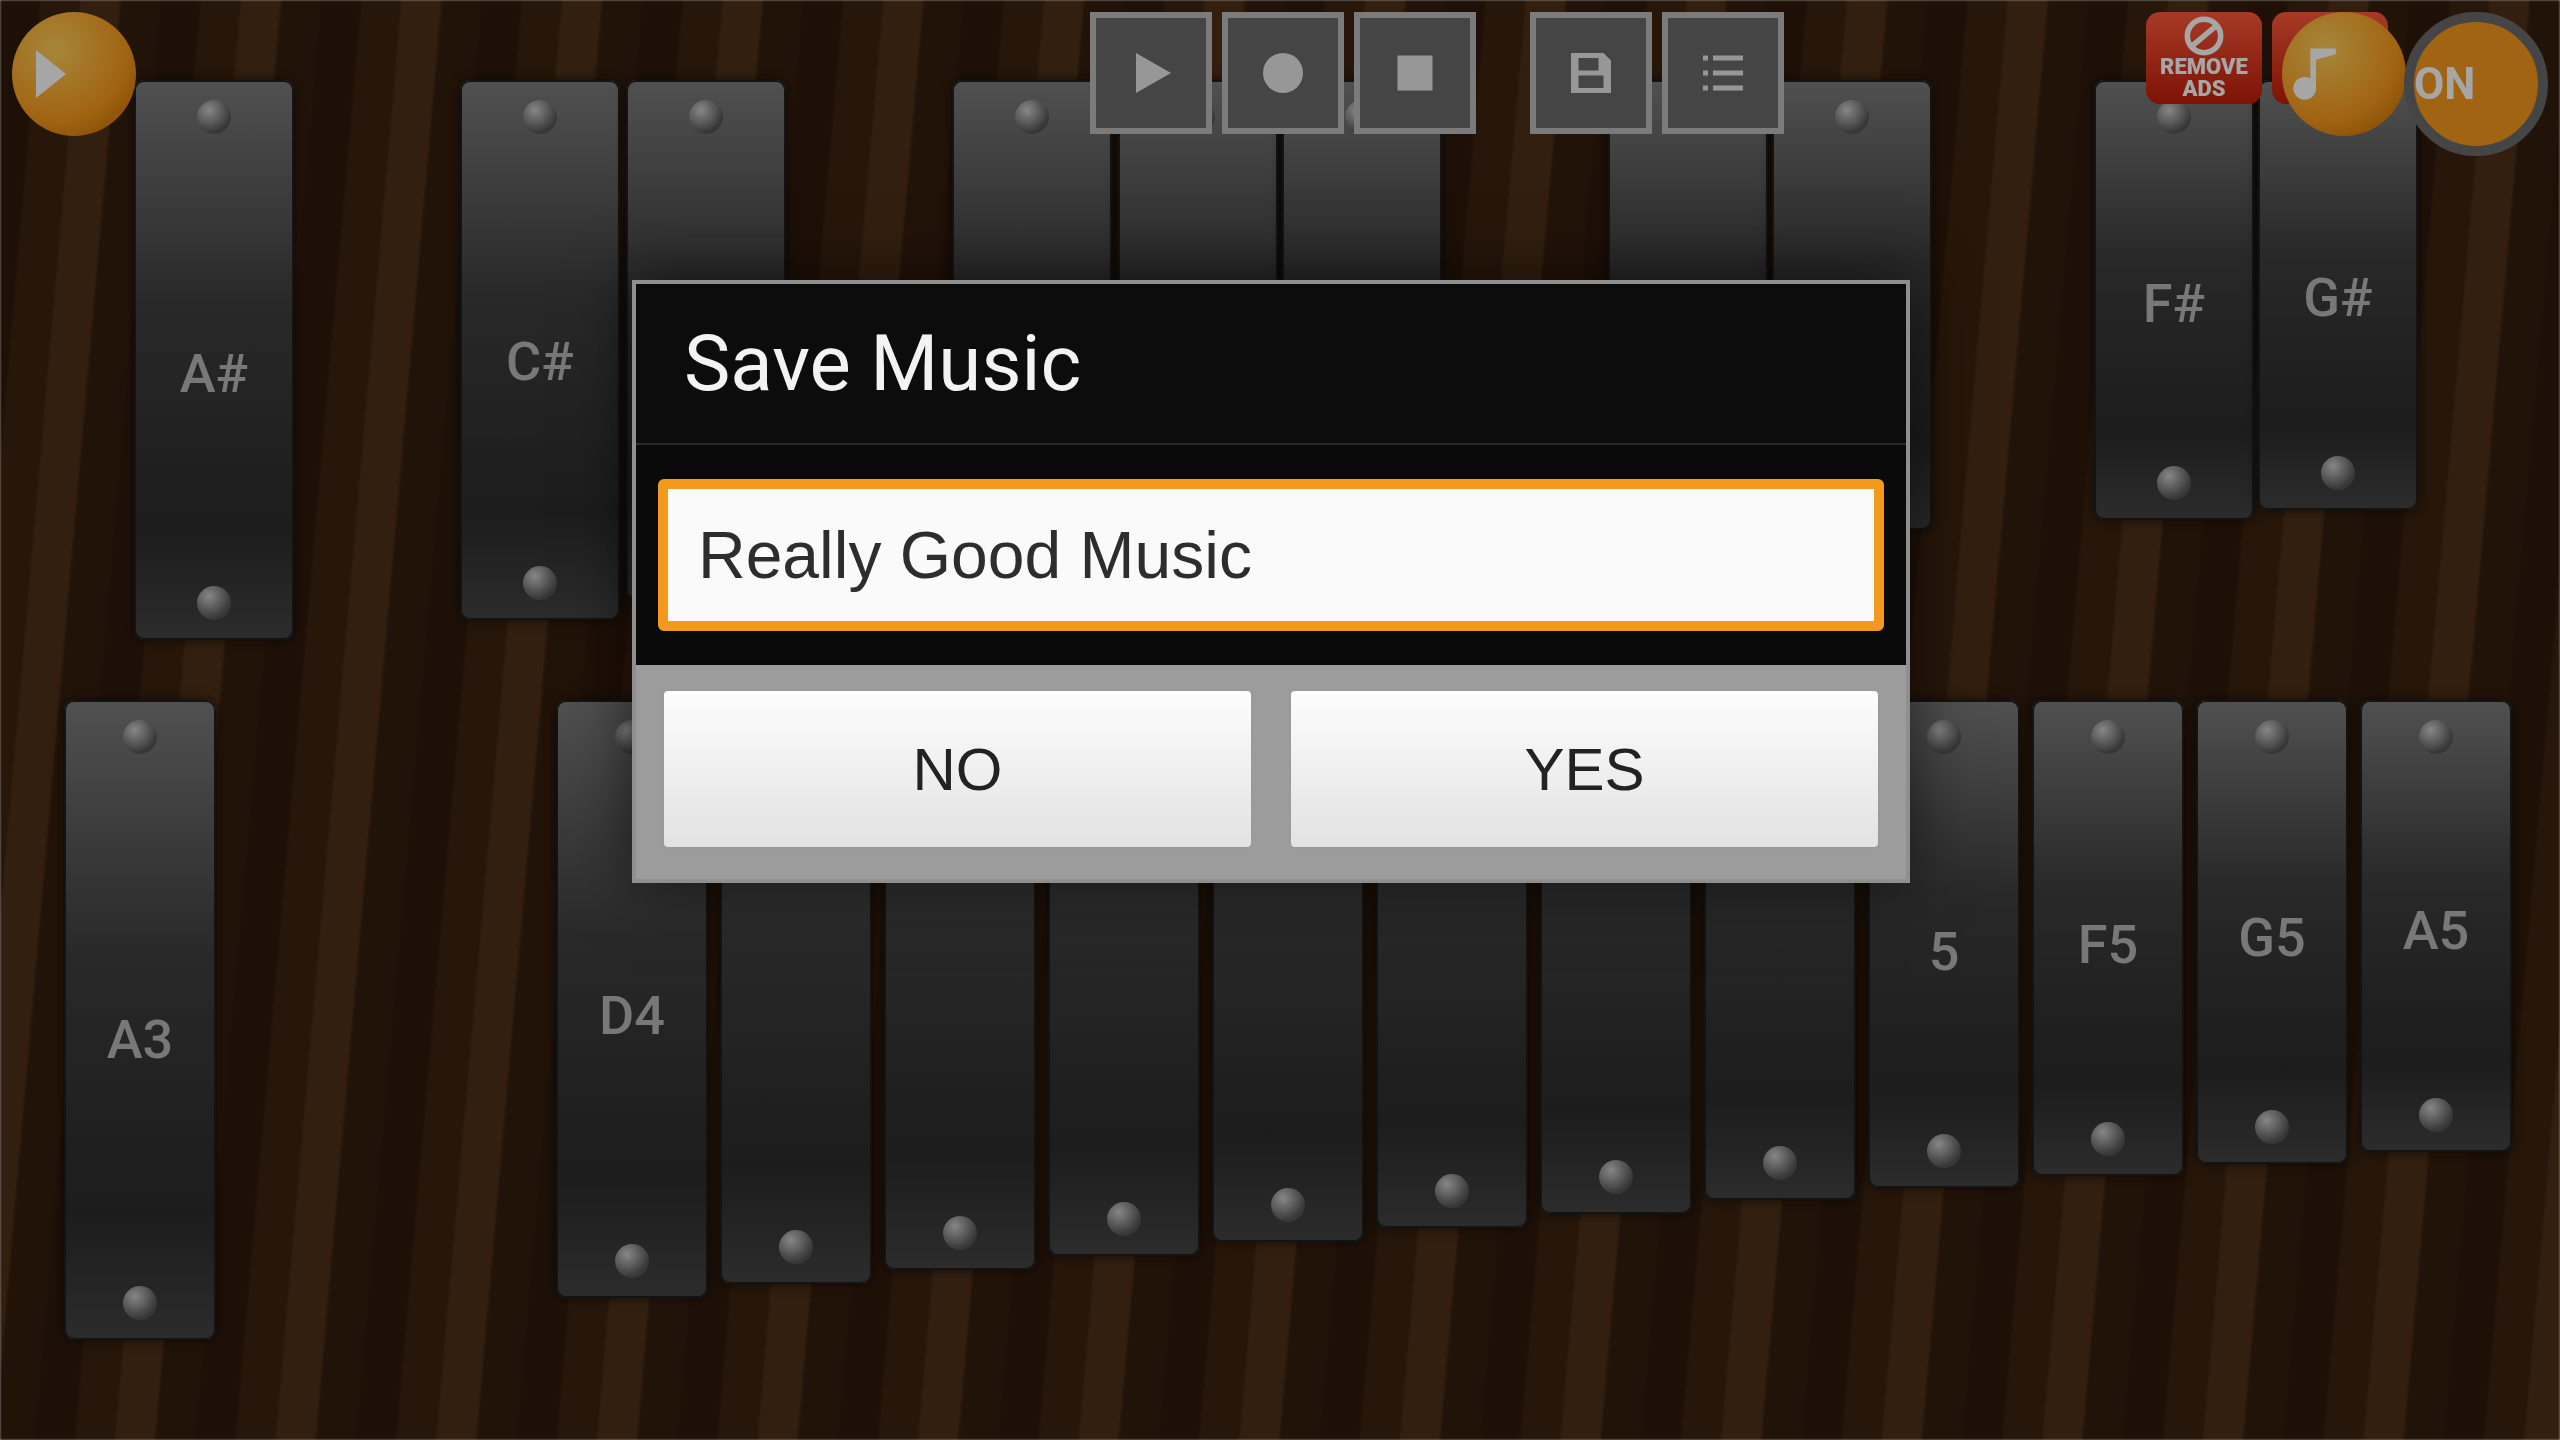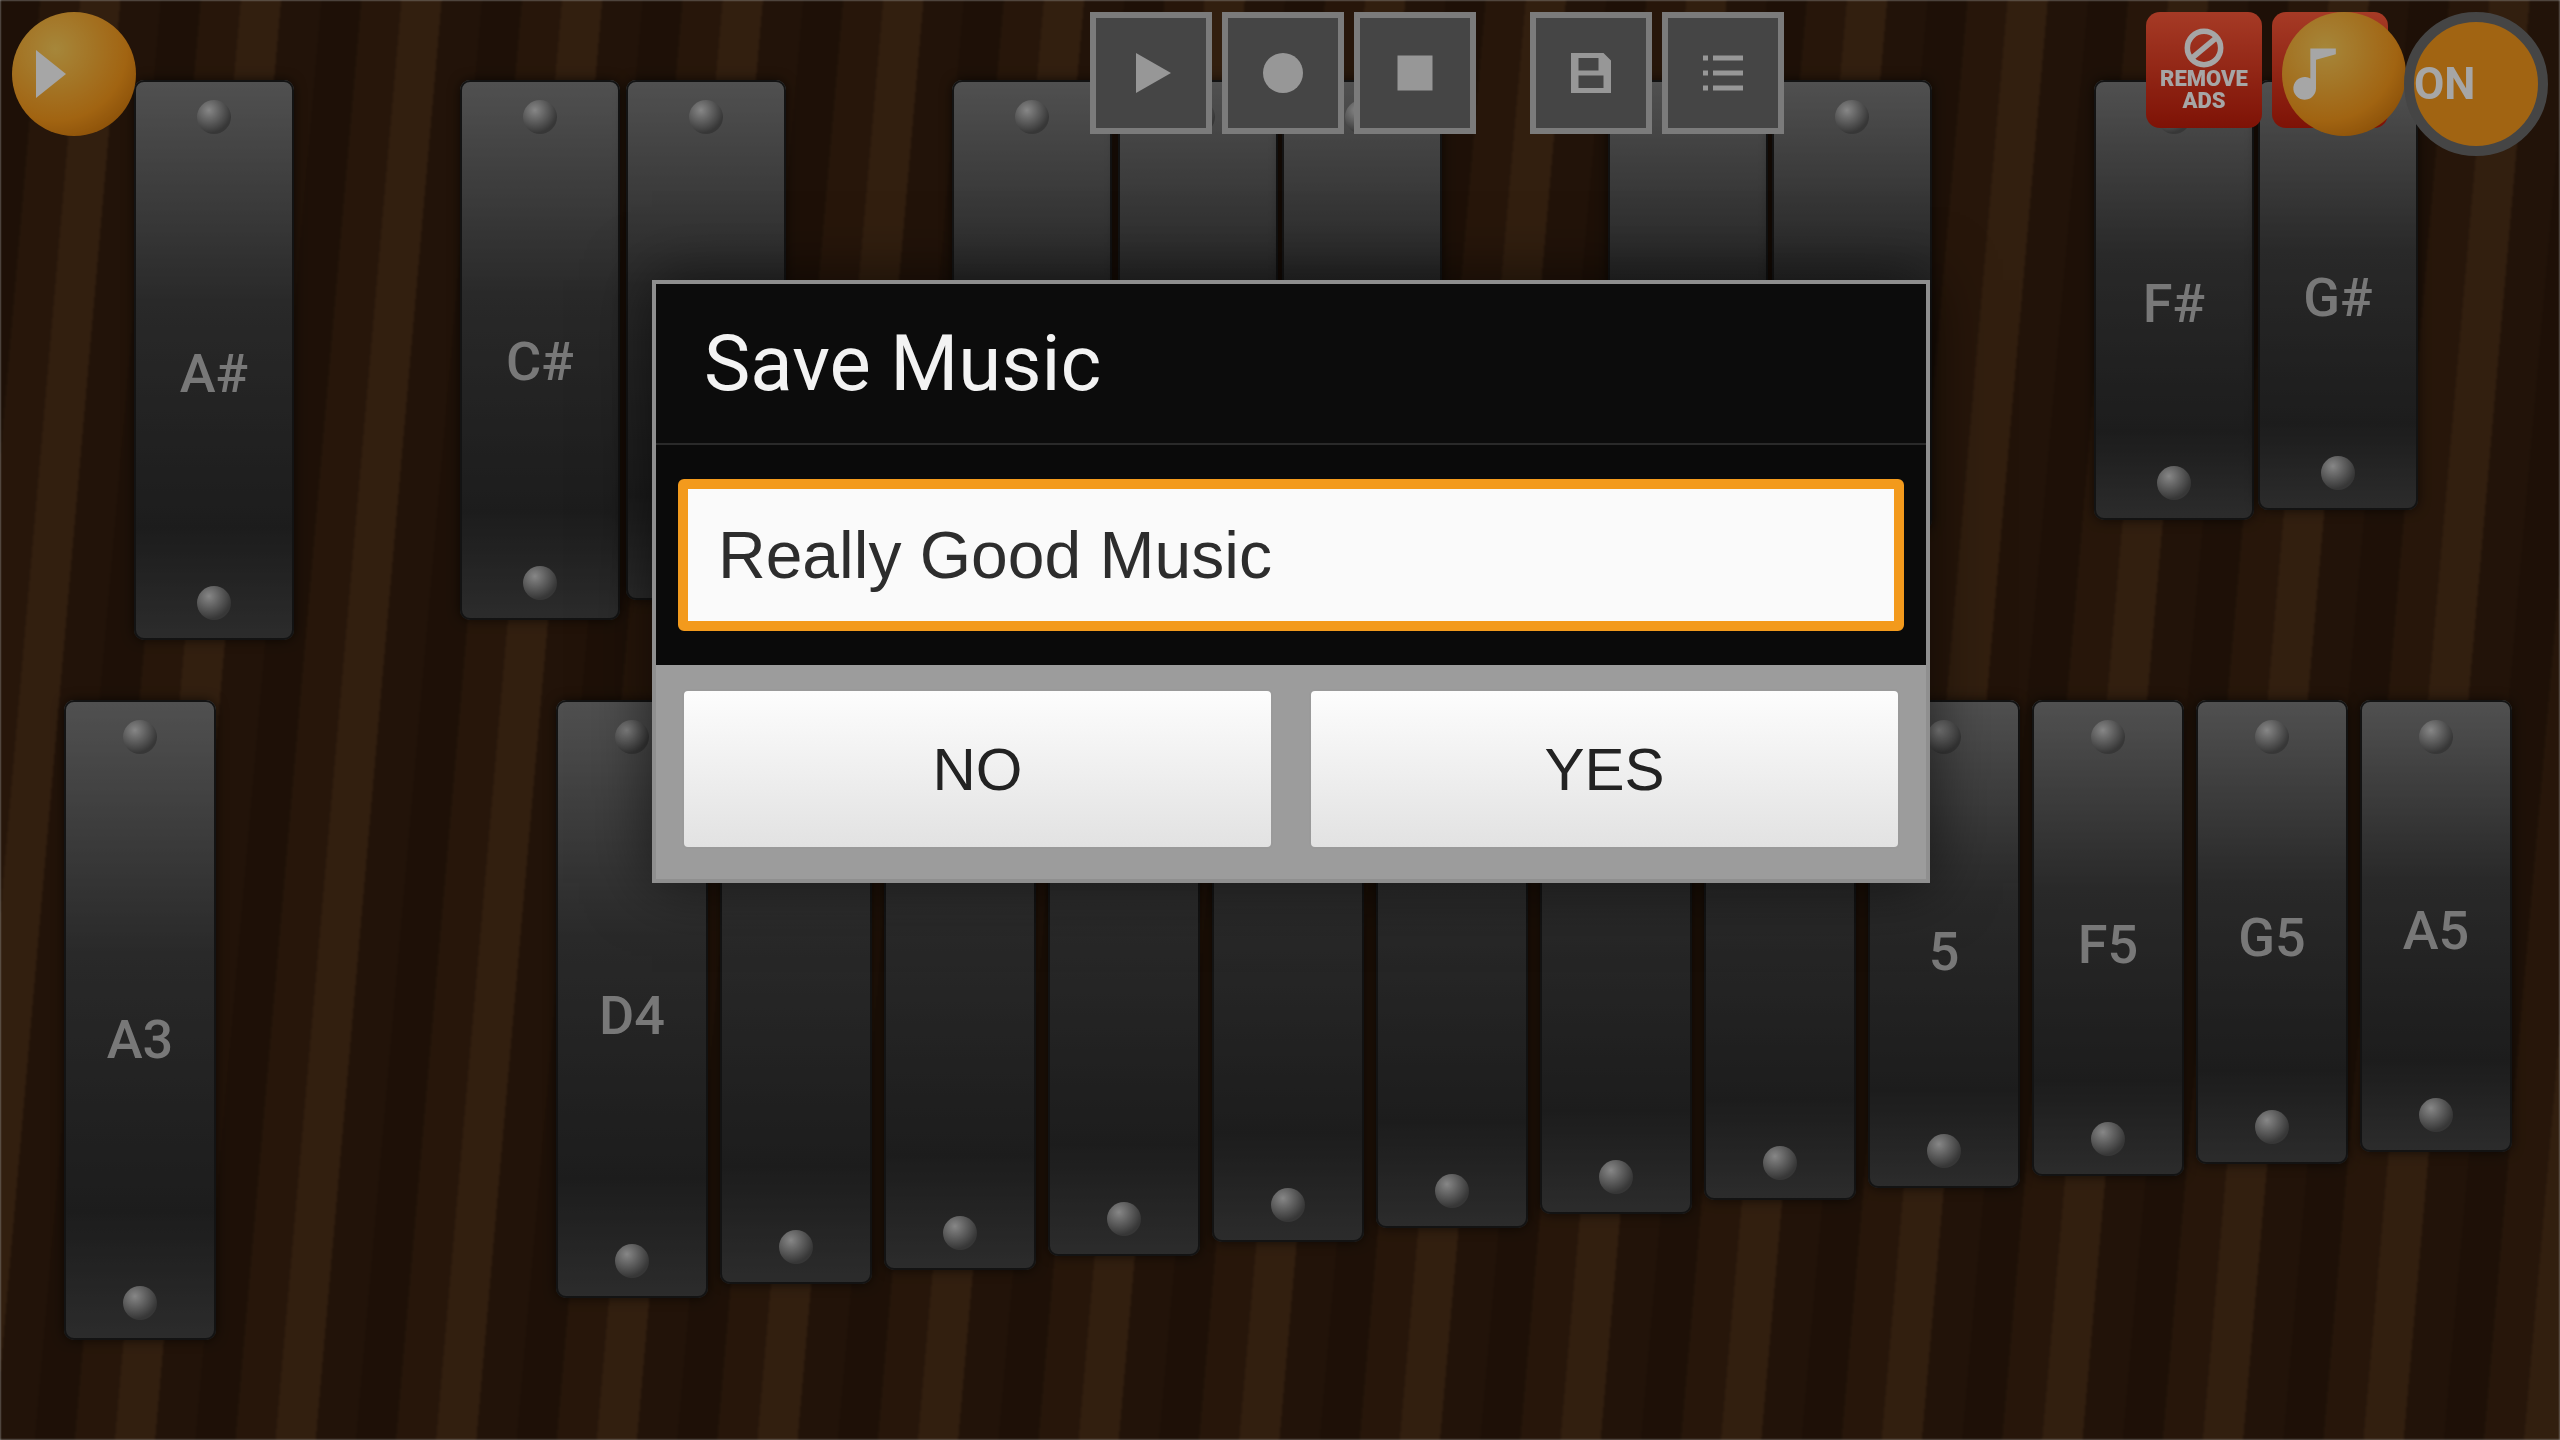--- a/index.html
+++ b/index.html
@@ -16,39 +16,39 @@
   .circ.orange{background:radial-gradient(circle at 35% 30%,#ffcf5a,#f89a1c 60%,#b96200);}
   .circ.ring{border:10px solid #6b6b6b;background:#f89a1c;}
   .arrow-btn{top:12px;left:12px;width:124px;height:124px;}
   .note-btn{top:12px;right:154px;width:124px;height:124px;}
   .on-btn{top:12px;right:12px;width:124px;height:124px;color:#fff;font-weight:700;font-size:44px;}
 
   .sq{position:absolute;top:12px;width:110px;height:110px;border:6px solid #bdbdbd;background:#6a6a6a;
       display:flex;align-items:center;justify-content:center;color:#e8e8e8;}
   .sq svg{width:60px;height:60px;}
 
-  .promo{position:absolute;top:12px;width:116px;height:116px;border-radius:14px;
+  .promo{position:absolute;top:12px;width:116px;height:92px;border-radius:14px;
          display:flex;flex-direction:column;align-items:center;justify-content:center;
          font-weight:900;font-size:22px;line-height:22px;color:#fff;text-align:center;}
   .promo.red{background:linear-gradient(#ff5a3a,#c21d0a);}
   .promo svg{width:54px;height:40px;}
 
   
   .bars{position:absolute;inset:0;}
   .bar{position:absolute;background:linear-gradient(180deg,#7c7c7c,#3f3f3f 40%,#2c2c2c 80%,#444);border-radius:10px;
        box-shadow:inset 0 0 0 2px #1e1e1e, 0 0 12px rgba(0,0,0,.6);
        display:flex;align-items:center;justify-content:center;color:#b9b9b9;font-size:54px;font-weight:500;}
   .bar .riv{position:absolute;width:34px;height:34px;border-radius:50%;background:radial-gradient(circle at 35% 30%,#cfcfcf,#555 70%);}
   .bar.top{top:80px;width:160px;}   
   .bar.bot{top:700px;width:152px;}  
   .bar span.lbl{position:absolute;bottom:42%;}
 
   
   .modal{position:absolute;left:632px;top:280px;width:1270px;
-         border:4px solid #8f8f8f;background:#9c9c9c;box-shadow:0 0 60px rgba(0,0,0,.6);margin-left:20px;}
+         border:4px solid #8f8f8f;background:#9c9c9c;box-shadow:0 0 60px rgba(0,0,0,.6);}
   .m-head{background:#0c0c0c;border-bottom:2px solid #2a2a2a;padding:34px 48px;}
   .m-head h1{margin:0;color:#f3f3f3;font-size:78px;font-weight:400;}
   .m-sub{background:#121212;padding:30px 54px;color:#ececec;font-size:62px;font-weight:400;border-bottom:4px solid #000;}
   .m-input-wrap{background:#0a0a0a;padding:34px 10px 34px 10px;}
   .m-input{width:1226px;margin:0 auto;border:10px solid #f39a1c;border-radius:6px;background:#fafafa;
            padding:28px 30px;font-size:66px;color:#2d2d2d;box-sizing:border-box;display:block;outline:none;}
   .m-btns{display:flex;gap:36px;padding:24px 26px 30px;background:#9c9c9c;}
   .m-btns button{flex:1;height:160px;border:2px solid #9a9a9a;border-radius:6px;
                  background:linear-gradient(#fdfdfd,#e2e2e2);font-size:60px;color:#222;cursor:pointer;}
 </style>

